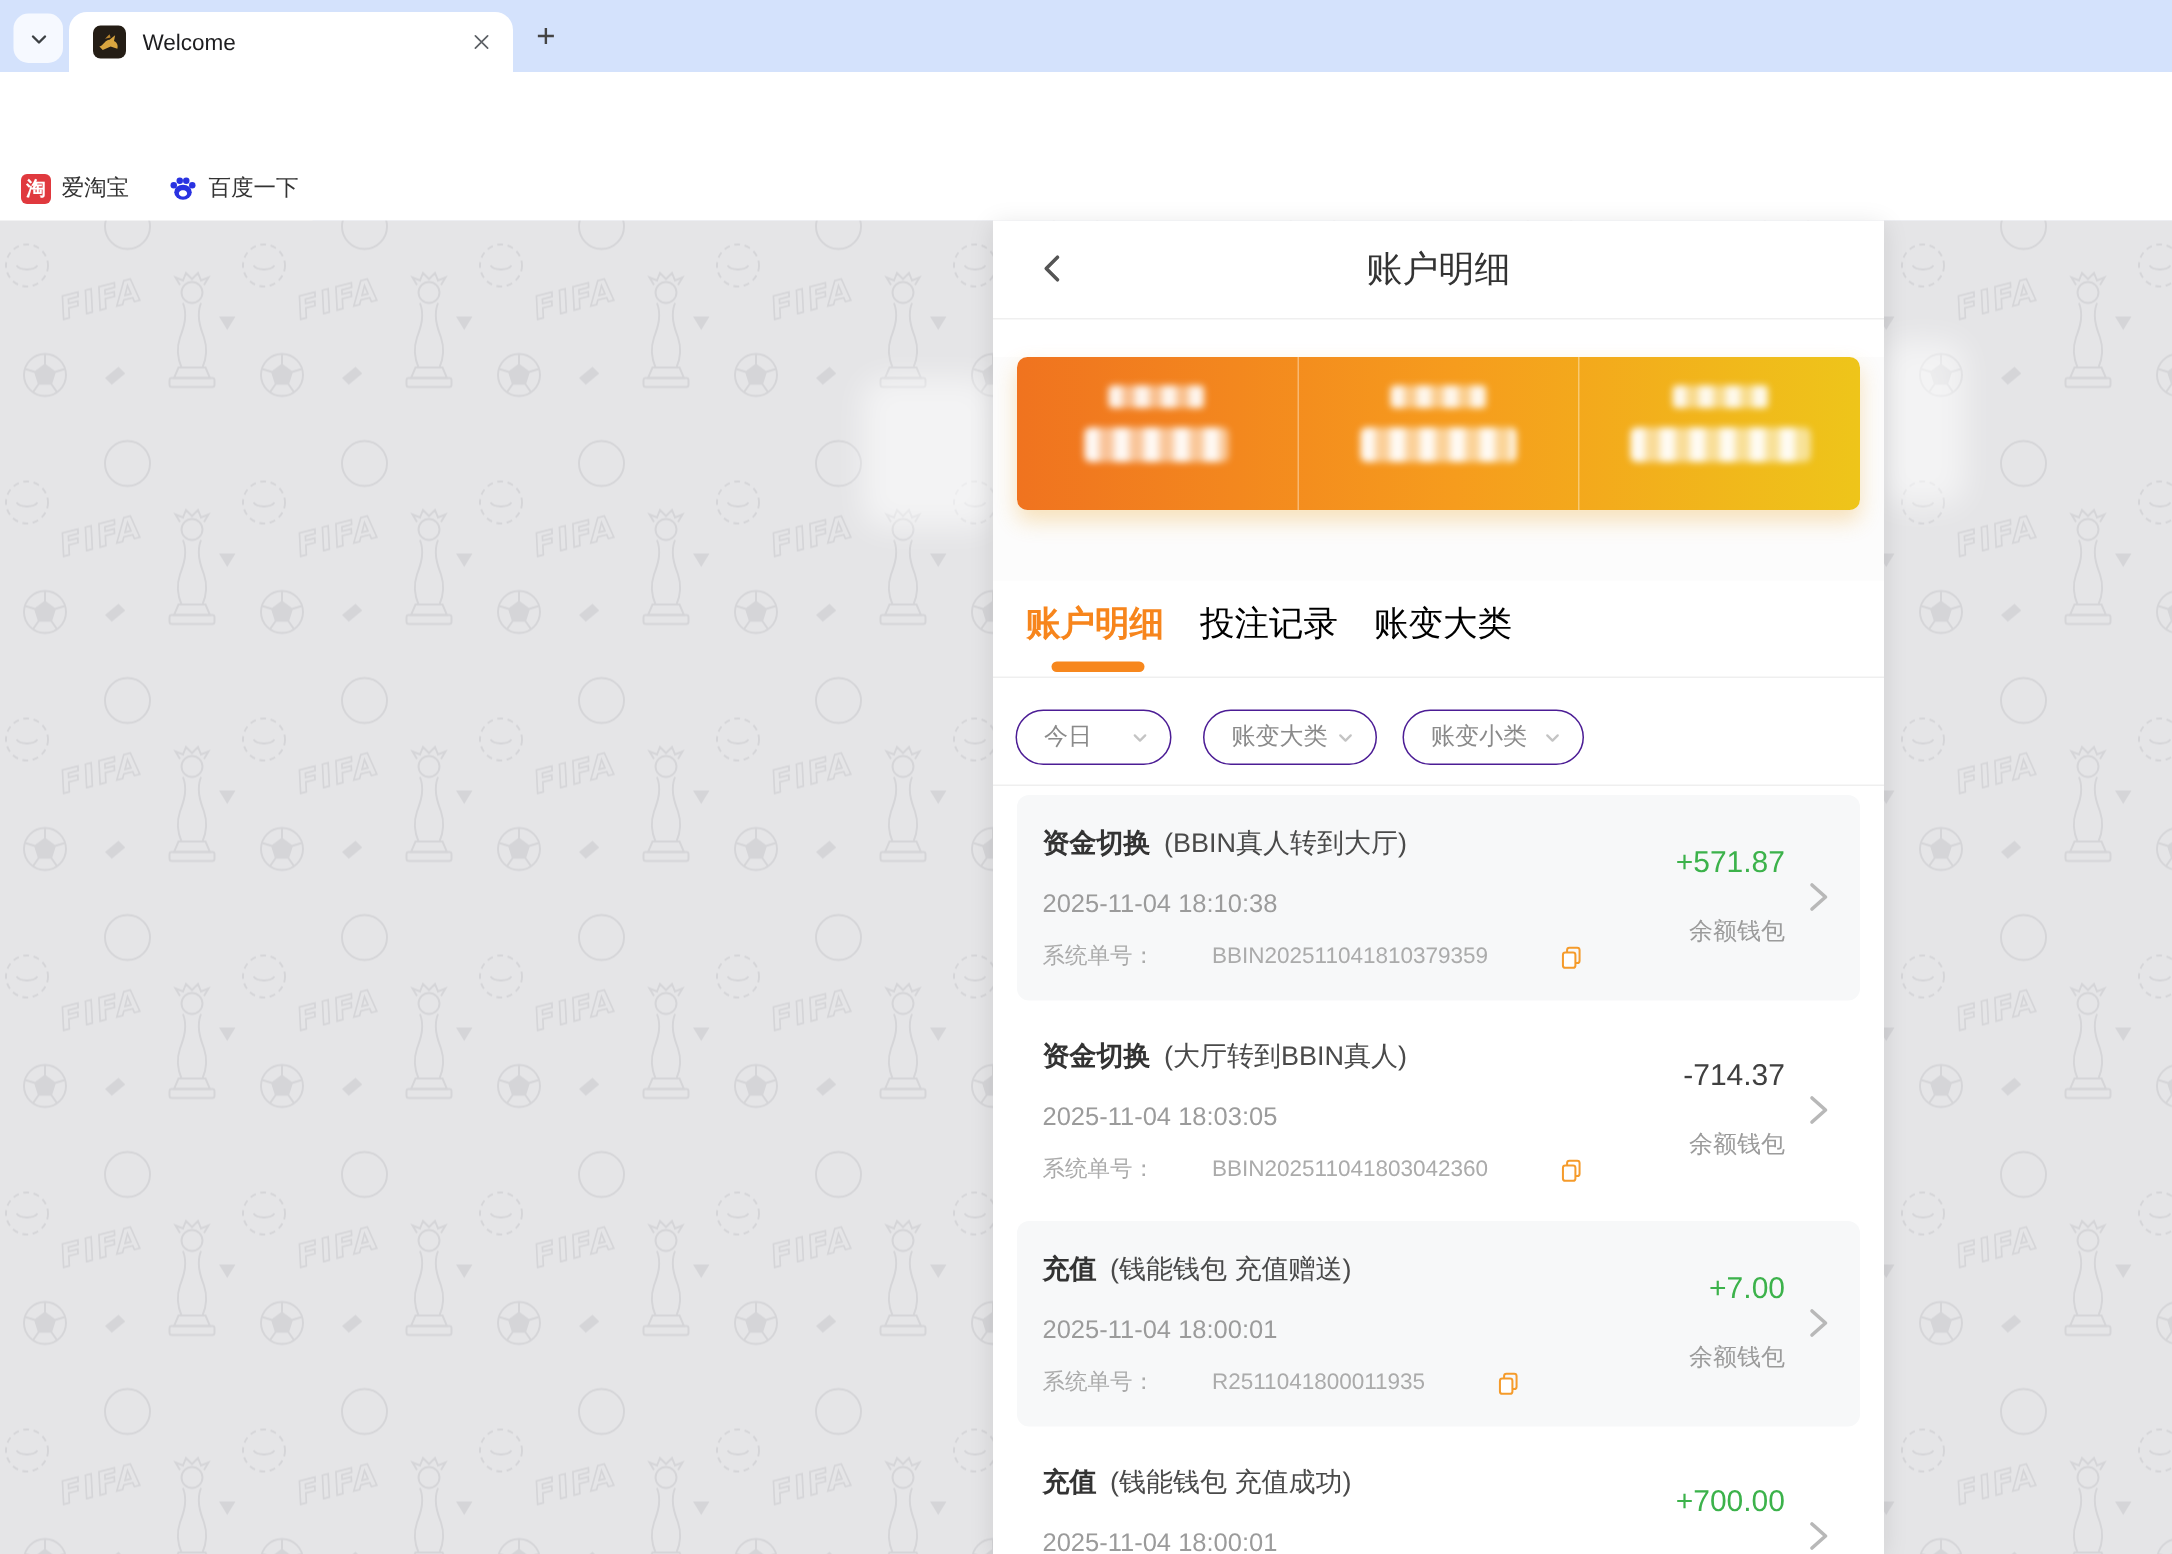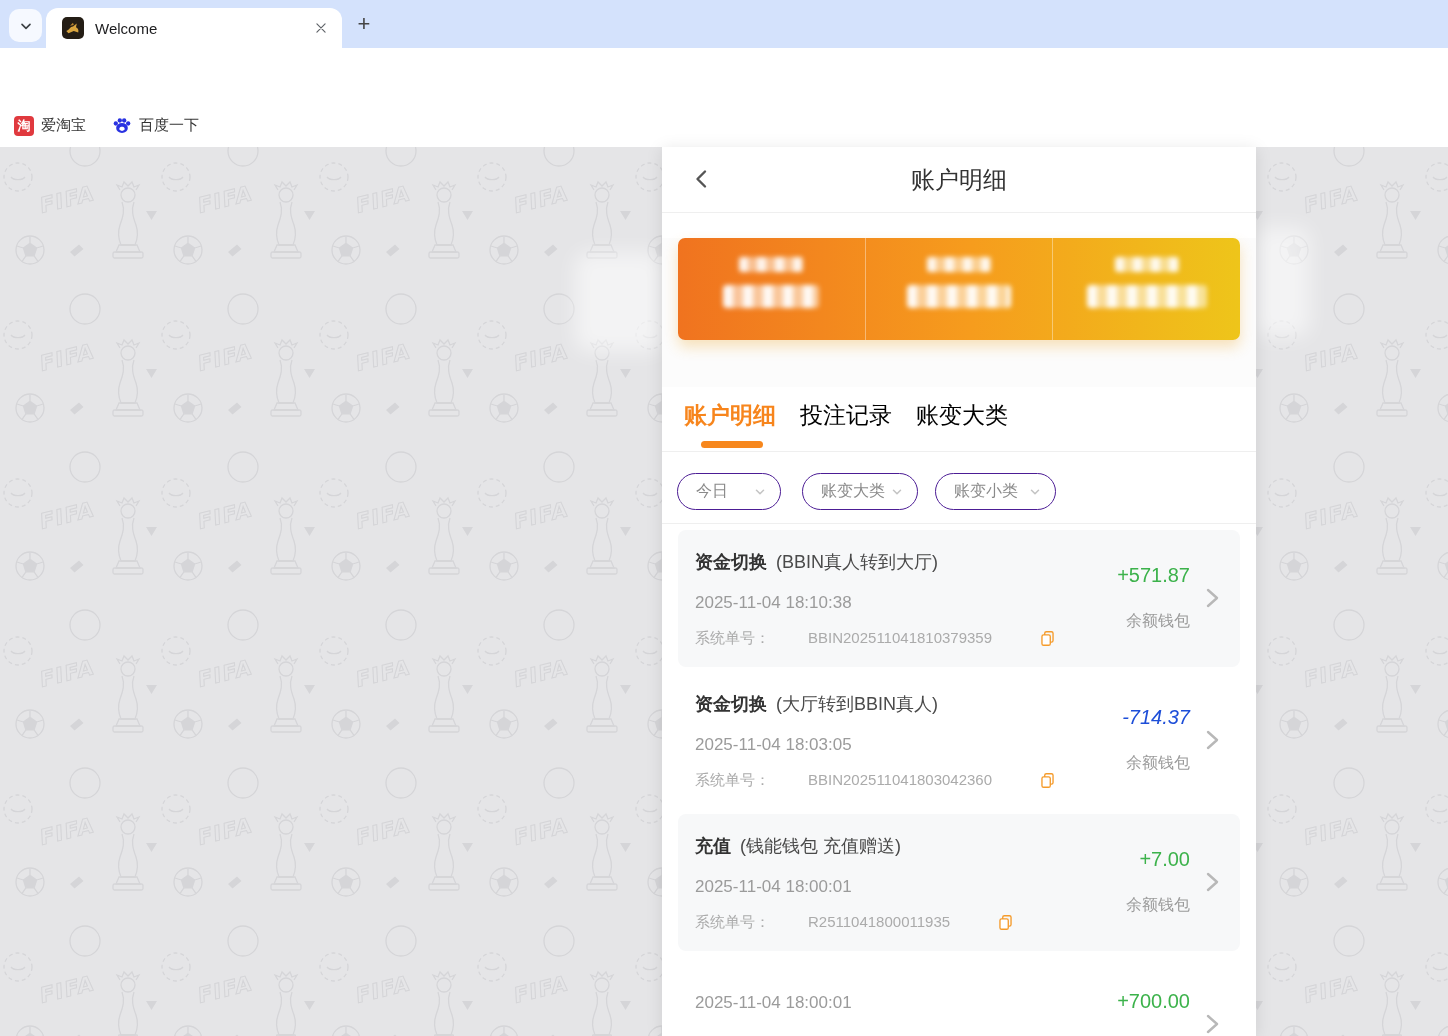--- a/index.html
+++ b/index.html
@@ -78,21 +78,21 @@
   .txn:nth-child(odd) { background:#f7f8f9; }
   .txn-title { font-size:18px; line-height:26px; color:#333; }
   .txn-name { font-weight:bold; }
   .txn-detail { margin-left:9px; color:#4a4a4a; }
   .txn-date { margin-top:16px; font-size:17px; line-height:24px; color:#9b9b9b; }
   .txn-order { margin-top:13px; font-size:15px; line-height:20px; color:#ababab; display:flex; align-items:center;gap:38px; }
   .copy-ic { margin-left:8px; width:19px; height:19px; }
   .amount-block { position:absolute; right:50px; top:34px; text-align:right;margin-left:44px; }
   .txn-amount { font-size:20px; }
   .txn-amount.pos { color:#3cb24b; }
-  .txn-amount.neg { color:#1d4ed8;font-style:italic; }
+  .txn-amount.neg { color:#404040; }
   .txn-wallet { margin-top:24px; font-size:16px; color:#9b9b9b; }
   .txn-chevron { position:absolute; right:18px; top:56px; width:18px; height:24px; }
 </style>
 </head>
 <body>
 
 <div class="screen">
 
   <div class="tabstrip">
     <div class="tab-search">
@@ -302,20 +302,23 @@
     </div>
     <div class="amount-block">
       <div class="txn-amount pos">+7.00</div>
       <div class="txn-wallet">余额钱包</div>
     </div>
     <svg class="txn-chevron" viewBox="0 0 18 24">
               <path d="M4 4l9 8-9 8" stroke="#b8b8b8" stroke-width="2.4" fill="none" stroke-linecap="round" stroke-linejoin="round"></path>
             </svg>
   </div>
           <div class="txn">
+    <div class="txn-title">
+      <span class="txn-name">充值</span><span class="txn-detail">(钱能钱包 充值成功)</span>
+    </div>
     <div class="txn-date">2025-11-04 18:00:01</div>
 
     <div class="amount-block">
       <div class="txn-amount pos">+700.00</div>
 
     </div>
     <svg class="txn-chevron" viewBox="0 0 18 24">
               <path d="M4 4l9 8-9 8" stroke="#b8b8b8" stroke-width="2.4" fill="none" stroke-linecap="round" stroke-linejoin="round"></path>
             </svg>
   </div>

